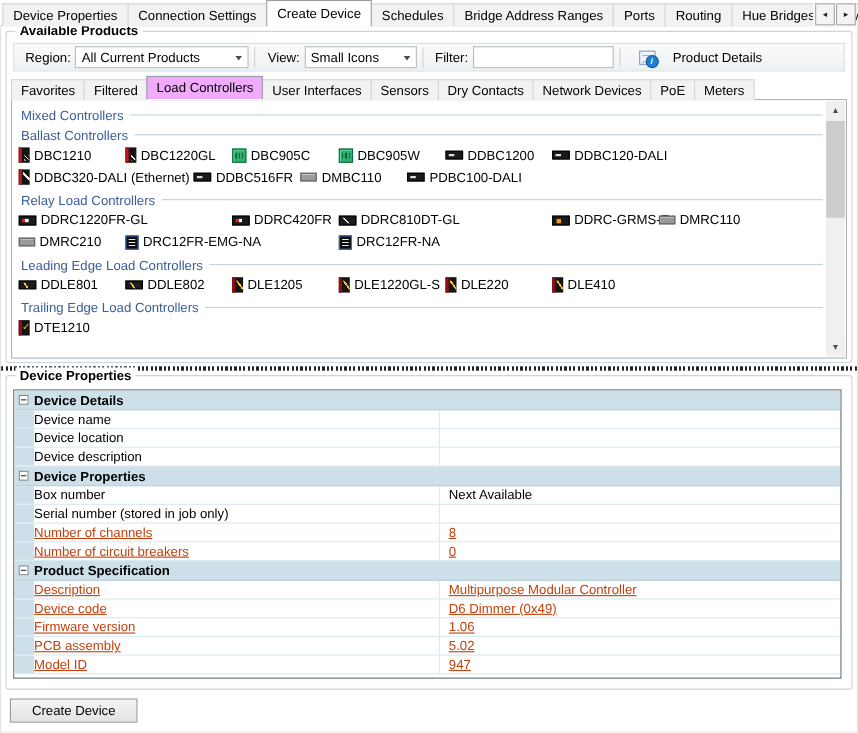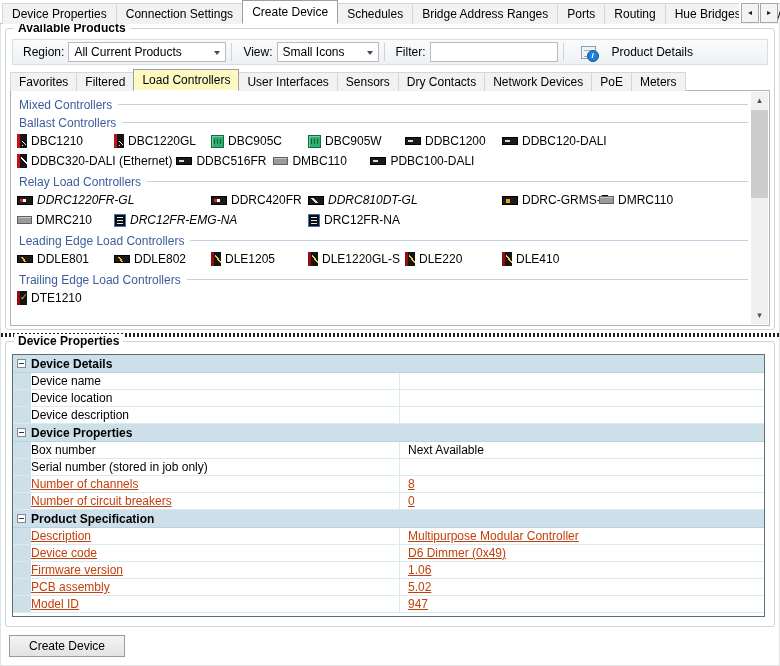--- a/index.html
+++ b/index.html
@@ -32,31 +32,31 @@
   .filterbox { width:128px; height:20px; border:1px solid #b6bcc2; background:#fff; font-family:inherit; font-size:12px; padding:0 4px; }
   .pd-btn { display:flex; align-items:center; gap:16px; padding:2px 6px; margin-left:6px; }
   .pd-icon { position:relative; width:15px; height:13px; background:#eef3f8; border:1px solid #8aa0b5; }
   .pd-icon::before { content:""; position:absolute; left:2px; top:3px; right:4px; height:5px; border-top:1px solid #9db2c4; border-bottom:1px solid #9db2c4; }
   .pd-icon::after { content:"i"; position:absolute; right:-4px; bottom:-4px; width:10px; height:10px; background:#1e80d8; border:1px solid #11559a; border-radius:50%; color:#fff; font-size:8px; font-style:italic; line-height:9px; text-align:center; font-weight:bold; }
 
   
   .cat-tabbar { position:absolute; left:4px; top:40px; right:6px; height:22px; display:flex; align-items:flex-end; }
   .cat-tabbar::after { content:""; position:absolute; left:0; right:0; bottom:0; height:1px; background:#c6cbd0; }
   .cat-tab { position:relative; z-index:1; height:19px; line-height:18px; padding:0 8px; background:#f2f2f2; border:1px solid #d4d7da; border-bottom:none; margin-right:-1px; white-space:nowrap; }
-  .cat-tab.active { background:#fef9c3; height:22px; line-height:21px; border:1px solid #9aa0a6; border-bottom:1px solid #fff; z-index:3; }
+  .cat-tab.active { background:#f0abfc; height:22px; line-height:21px; border:1px solid #9aa0a6; border-bottom:1px solid #fff; z-index:3; }
 
   
   .listpanel { position:absolute; left:4px; top:61px; width:760px; height:236px; border:1px solid #aeb2b8; background:#fff; }
   .listinner { position:absolute; left:2px; top:1px; right:19px; bottom:1px; overflow:hidden; padding-top:2px; }
   .group-header { display:flex; align-items:center; margin:3px 2px 1px 6px; height:15px;justify-content:center; }
   .group-title { color:#3b5e9b; white-space:nowrap; margin-right:6px; }
   .group-line { flex:1; height:1px; background:#c3d2e2; }
   .gitems { display:flex; flex-wrap:wrap; align-items:flex-start; padding-left:2px; }
   .pitem { display:flex; align-items:center; gap:4px; height:20px; padding:1px 2px; width:97px; white-space:nowrap; overflow:visible; }
-  .pitem.span2 { width:194px;font-style:italic; }
+  .pitem.span2 { width:194px; }
   .pitem.auto { width:auto; }
   .pitem.sel { background:#e6e6e6; border-radius:2px; width:101px; }
   .plabel-txt { overflow:visible; }
 
   
   .pic { flex:0 0 auto; display:inline-block; }
   .ic-module-blue { width:17px; height:9px; background:repeating-linear-gradient(115deg,#14213f 0 2px,#6fa3d8 2px 4px); border:1px solid #0d1830; border-radius:1px; }
   .ic-tall-dark-red { width:10px; height:14px; background:linear-gradient(90deg,#111 0 100%); border-left:3px solid #6e0b10; box-shadow:inset 0 -2px 0 #2a2a2a; position:relative; }
   .ic-tall-dark-red::after { content:""; position:absolute; left:2px; top:2px; width:3px; height:7px; background:repeating-linear-gradient(#fff 0 1px,#111 1px 3px); }
   .ic-tall-black-red { width:10px; height:14px; background:#141414; border-left:3px solid #c1121a; position:relative; }

